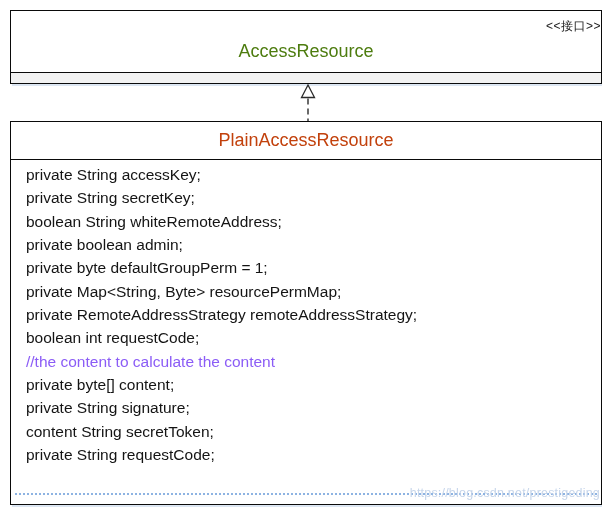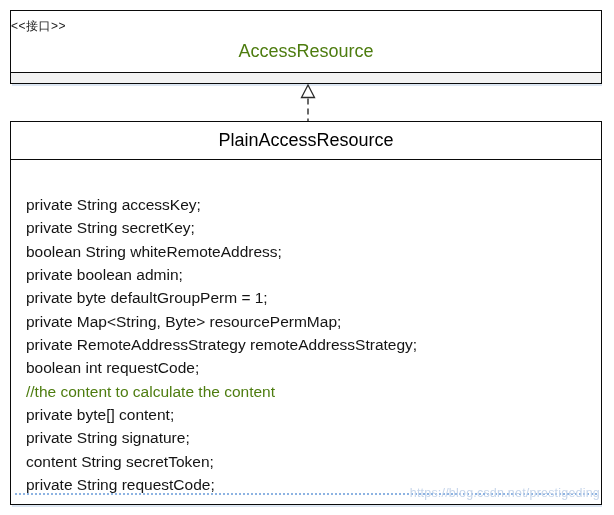--- a/index.html
+++ b/index.html
@@ -25,21 +25,21 @@
     border: 1.5px solid #0a0a0a;
     box-shadow: 1px 3px 0 -1px #dce6f2;
     box-sizing: border-box;
   }
 
   .interface-box {
     top: 10px;
     height: 74px;
   }
   .interface-stereotype {
-    text-align: left;
+    text-align: right;
     font-size: 12px;
     padding-top: 7px;
     letter-spacing: 0.5px;
     color: #1a1a1a;
   }
   .interface-name {
     text-align: center;
     font-size: 18px;
     padding-top: 6px;
     color: #4d7c0f;
@@ -67,34 +67,33 @@
   .class-box {
     top: 121px;
     height: 384px;
   }
   .class-header {
     height: 37px;
     line-height: 37px;
     text-align: center;
     font-size: 18px;
     border-bottom: 1.5px solid #0a0a0a;
-    color: #000000;
+    color: #c2410c;
   }
   .field-list {
     padding: 3px 6px 0 15px;
-    margin-top: 30px;
   }
   .field-row {
     font-size: 15.5px;
     line-height: 23.35px;
     white-space: nowrap;
     color: #141414;
   }
   .comment-row {
-    color: #4d7c0f;
+    color: #8b5cf6;
   }
   .bottom-dotted-line {
     position: absolute;
     left: 4px;
     right: 4px;
     bottom: 9px;
     border-top: 2px dotted #8db3e2;
     height: 0;
   }
   .watermark {

